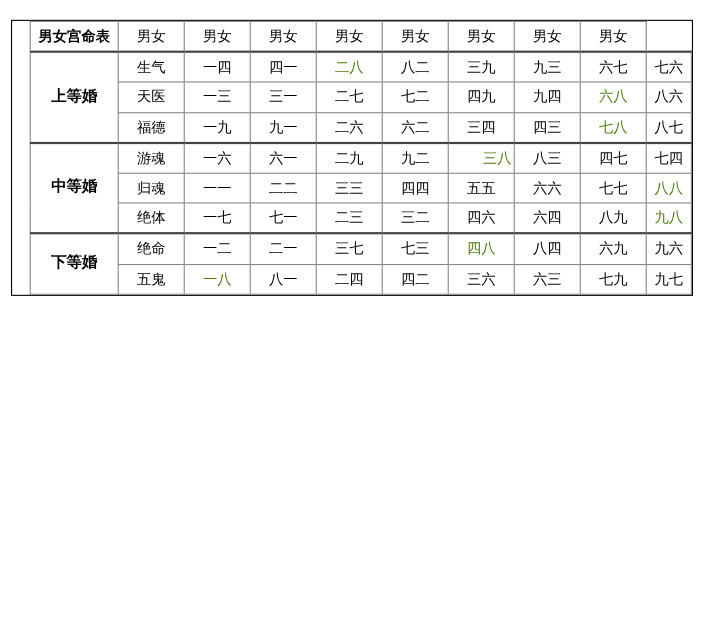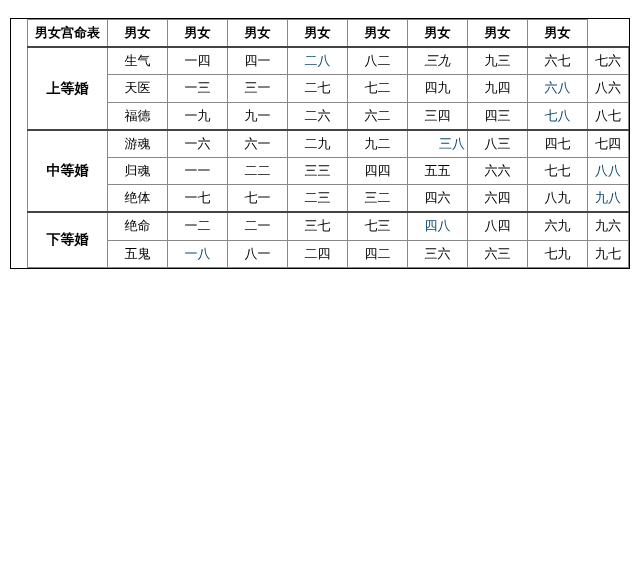--- a/index.html
+++ b/index.html
@@ -25,23 +25,23 @@
       width: 100%;
     }
     td, th {
       border: 1px solid #888;
       text-align: center;
       padding: 4px 2px;
       font-size: 13px;
       color: #000;
       line-height: 1.4;
     }
-    .red { color: #0c4a6e; }
+    .red { color: #4d7c0f; }
     .header-row td {
-      font-weight: bold;
+      font-weight: normal;
       background: #fff;
     }
     .row-group-top td {
       border-top: 2px solid #555;
     }
   </style>
 </head>
 <body>
 
 <div class="page-title"></div>
@@ -60,21 +60,21 @@
           <td style="width: 60px;">男女</td>
           <td style="width: 60px;">男女</td>
         </tr>
         <tr class="row-group-top">
           <td rowspan="3" style="font-weight: bold; font-size: 14px; border-top: 2px solid rgb(68, 68, 68); margin-top: 38px;">上等婚</td>
           <td style="border-top: 2px solid rgb(68, 68, 68);">生气</td>
           <td style="border-top: 2px solid rgb(68, 68, 68);">一四</td>
           <td style="border-top: 2px solid rgb(68, 68, 68);">四一</td>
           <td class="red" style="border-top: 2px solid rgb(68, 68, 68);">二八</td>
           <td style="border-top: 2px solid rgb(68, 68, 68);">八二</td>
-          <td style="border-top: 2px solid rgb(68, 68, 68); font-style: italic;">三九</td>
+          <td style="border-top: 2px solid rgb(68, 68, 68);">三九</td>
           <td style="border-top: 2px solid rgb(68, 68, 68);">九三</td>
           <td style="border-top: 2px solid rgb(68, 68, 68);">六七</td>
           <td style="border-top: 2px solid rgb(68, 68, 68);">七六</td>
         </tr>
         <tr>
           <td>天医</td>
           <td>一三</td>
           <td>三一</td>
           <td>二七</td>
           <td>七二</td>

